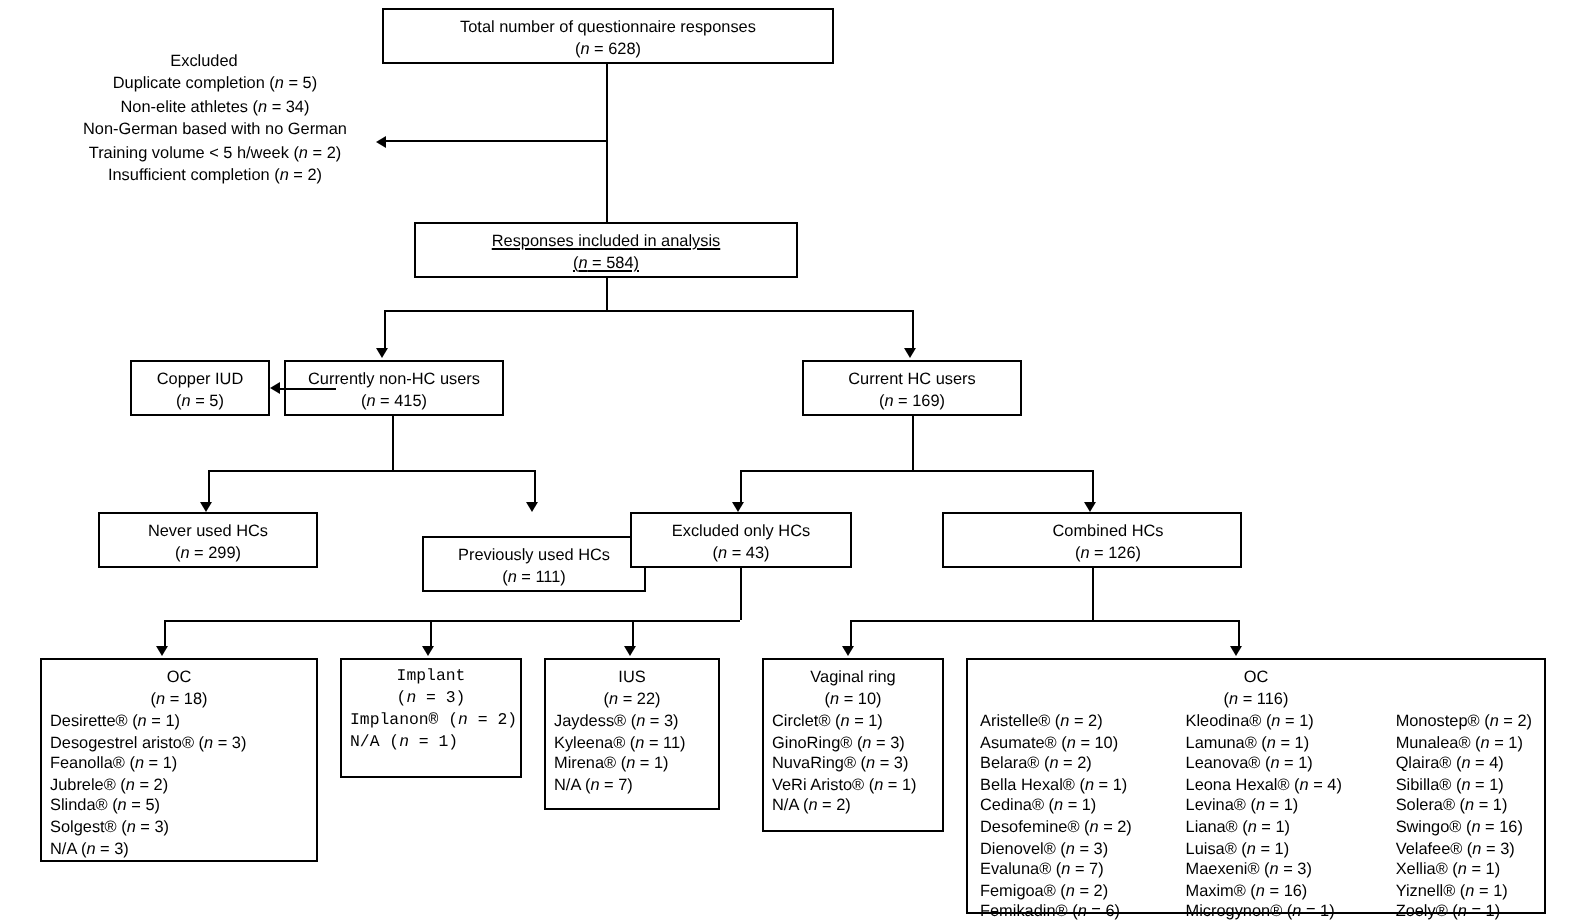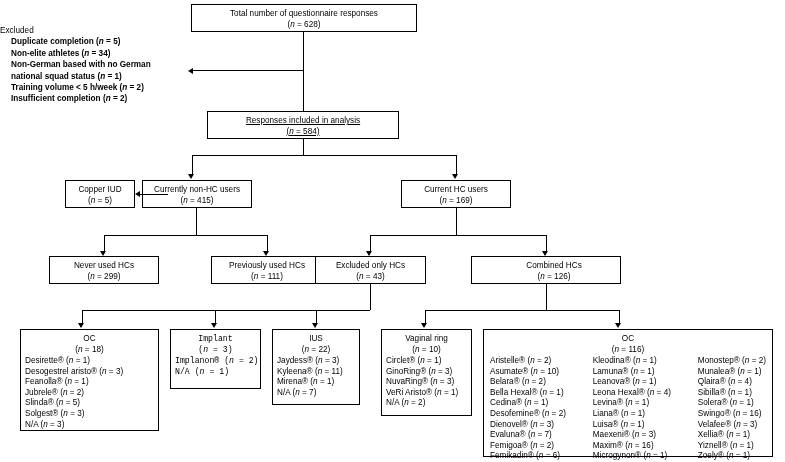--- a/index.html
+++ b/index.html
@@ -31,21 +31,21 @@
   .title-line { white-space: nowrap; }
   .n-line { white-space: nowrap; }
   em.it { font-style: italic; }
   .excluded {
     position: absolute;
     text-align: left;
     font-size: 8.2px;
     line-height: 11.4px;
     white-space: nowrap;
   }
-  .excluded .indent { padding-left: 11px; font-weight: bold; }
+  .excluded .indent { padding-left: 11px; }
   .list {
     text-align: left;
     font-size: 8.2px;
     line-height: 10.6px;
     margin-top: 1px;
   }
   .list div { white-space: nowrap; }
   .cols {
     display: flex;
     justify-content: space-between;
@@ -85,26 +85,25 @@
 
 <div id="flow">
 
   <div class="box" style="left:191px; top:4px; width:226px; height:28px;">
     <div class="title-line">Total number of questionnaire responses</div>
     <div class="n-line">(<em class="it">n</em> = 628)</div>
   </div>
 
   <div class="ln vl" style="left:303px; top:32px; height:79px;"></div>
 
-  <div class="excluded" style="left:0; top:25px; width:180px;">
+  <div class="excluded" style="left:12px; top:25px; width:180px;text-align:center;">
     <div>Excluded</div>
     <div class="indent">Duplicate completion (<em class="it">n</em> = 5)</div>
     <div class="indent">Non-elite athletes (<em class="it">n</em> = 34)</div>
     <div class="indent">Non-German based with no German</div>
-    <div class="indent">national squad status (<em class="it">n</em> = 1)</div>
     <div class="indent">Training volume &lt; 5 h/week (<em class="it">n</em> = 2)</div>
     <div class="indent">Insufficient completion (<em class="it">n</em> = 2)</div>
   </div>
 
   <div class="ln hl" style="left:193px; top:70px; width:110px;"></div>
   <div class="arrow-left" style="left:188px; top:67.5px;"></div>
 
   <div class="box" style="left:207px; top:111px; width:192px; height:28px;text-decoration:underline;">
     <div class="title-line">Responses included in analysis</div>
     <div class="n-line">(<em class="it">n</em> = 584)</div>
@@ -147,21 +146,21 @@
   <div class="ln vl" style="left:370px; top:235px; height:16px;"></div>
   <div class="arrow-down" style="left:366.4px; top:251px;"></div>
   <div class="ln vl" style="left:546px; top:235px; height:16px;"></div>
   <div class="arrow-down" style="left:542.4px; top:251px;"></div>
 
   <div class="box" style="left:49px; top:256px; width:110px; height:28px;">
     <div class="title-line">Never used HCs</div>
     <div class="n-line">(<em class="it">n</em> = 299)</div>
   </div>
 
-  <div class="box" style="left:211px; top:256px; width:112px; height:28px;">
+  <div class="box" style="left:211px; top:268px; width:112px; height:28px;">
     <div class="title-line">Previously used HCs</div>
     <div class="n-line">(<em class="it">n</em> = 111)</div>
   </div>
 
   <div class="box" style="left:315px; top:256px; width:111px; height:28px;">
     <div class="title-line">Excluded only HCs</div>
     <div class="n-line">(<em class="it">n</em> = 43)</div>
   </div>
 
   <div class="box" style="left:471px; top:256px; width:150px; height:28px;padding-left:20px;">

